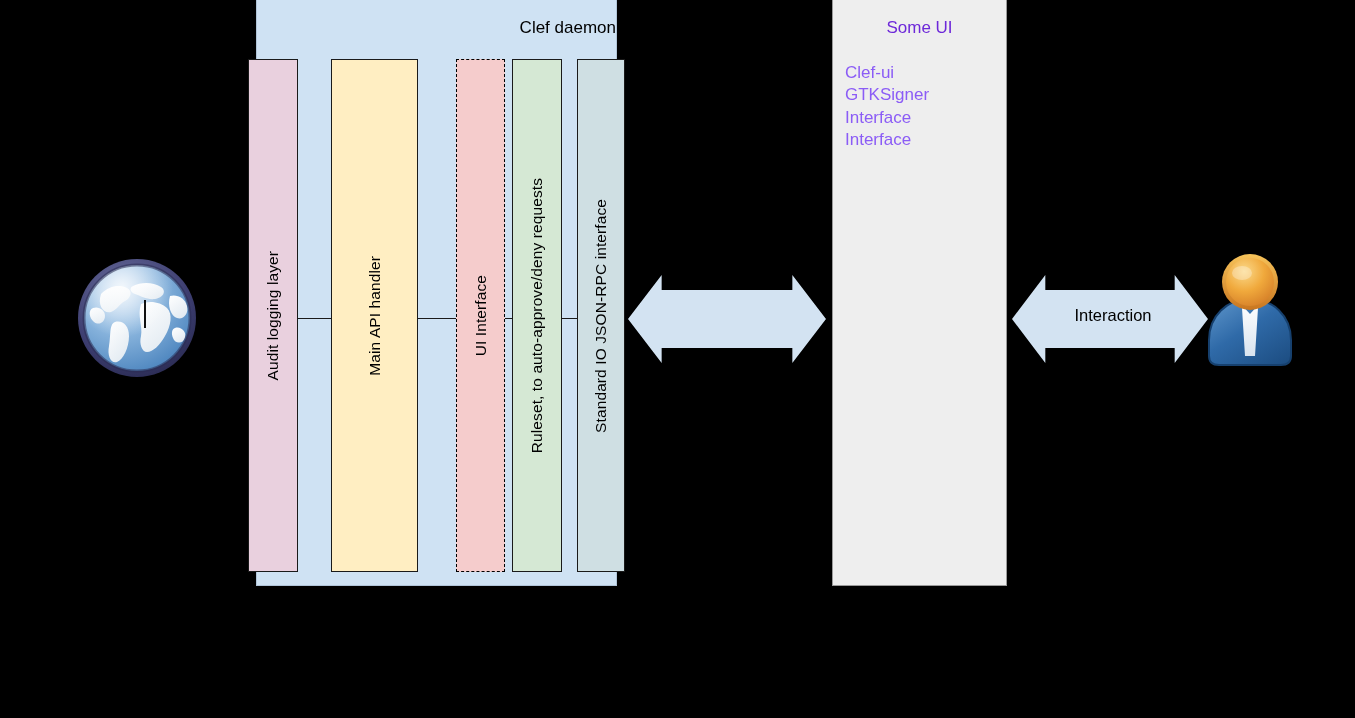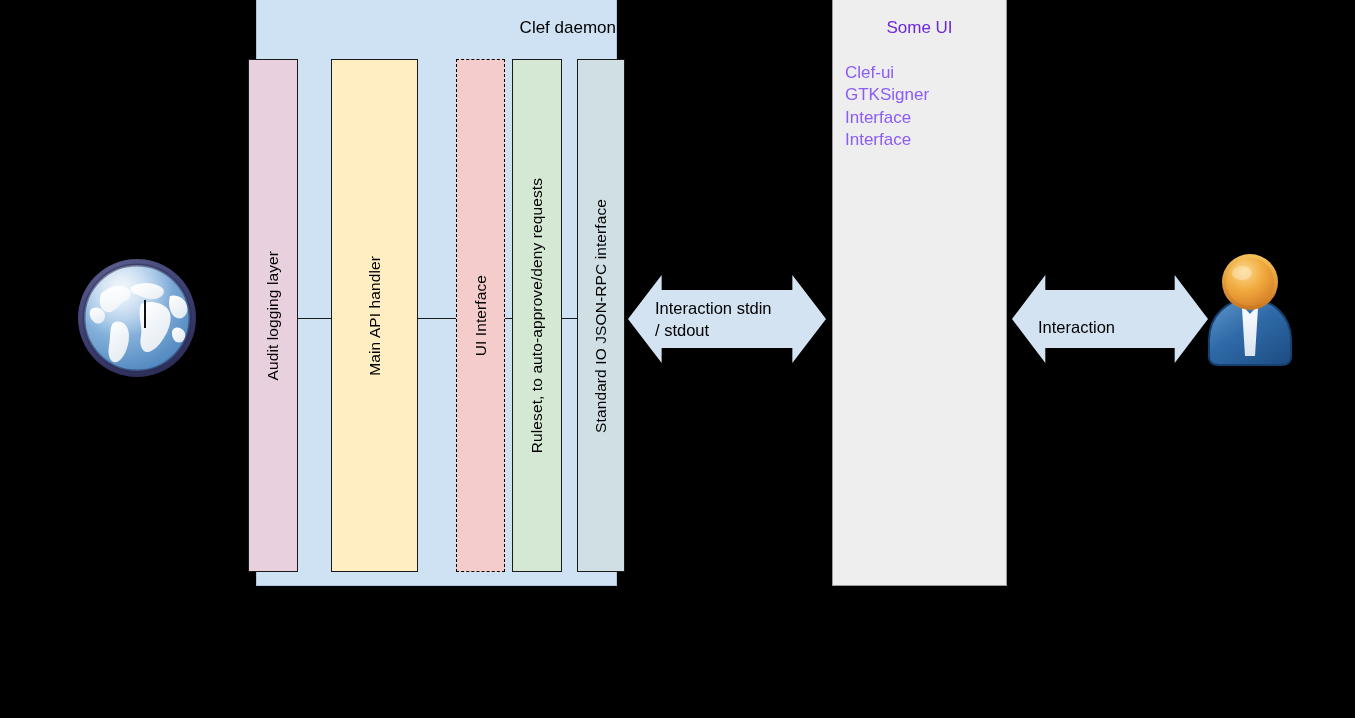--- a/index.html
+++ b/index.html
@@ -133,22 +133,23 @@
     line-height: 22px;
     white-space: pre-line;
   }
   .label-stdio {
     left: 655px;
     top: 297px;
     width: 150px;
   }
   .label-interaction {
     left: 1038px;
-    top: 316px;
+    top: 304px;
     width: 150px;
+    text-align: center;
   }
 
   
   .globe {
     left: 75px;
     top: 256px;
     width: 124px;
     height: 124px;
   }
   
@@ -226,22 +227,20 @@
 
   <div class="abs col col-rules">
     <span class="col-label">Ruleset, to auto-approve/deny requests</span>
   </div>
 
   <div class="abs col col-rpc">
     <span class="col-label">Standard IO JSON-RPC interface</span>
   </div>
 
   <div class="abs arrow arrow-stdio"></div>
-  <div class="arrow-label label-stdio">Interaction stdin
-/ stdout</div>
 
   <div class="abs ui-box">
     <div class="ui-title">Some UI</div>
     <div class="ui-list">
       <div>Clef-ui</div>
       <div>GTKSigner</div>
       <div>Interface</div>
       <div>Interface</div>
     </div>
   </div>

